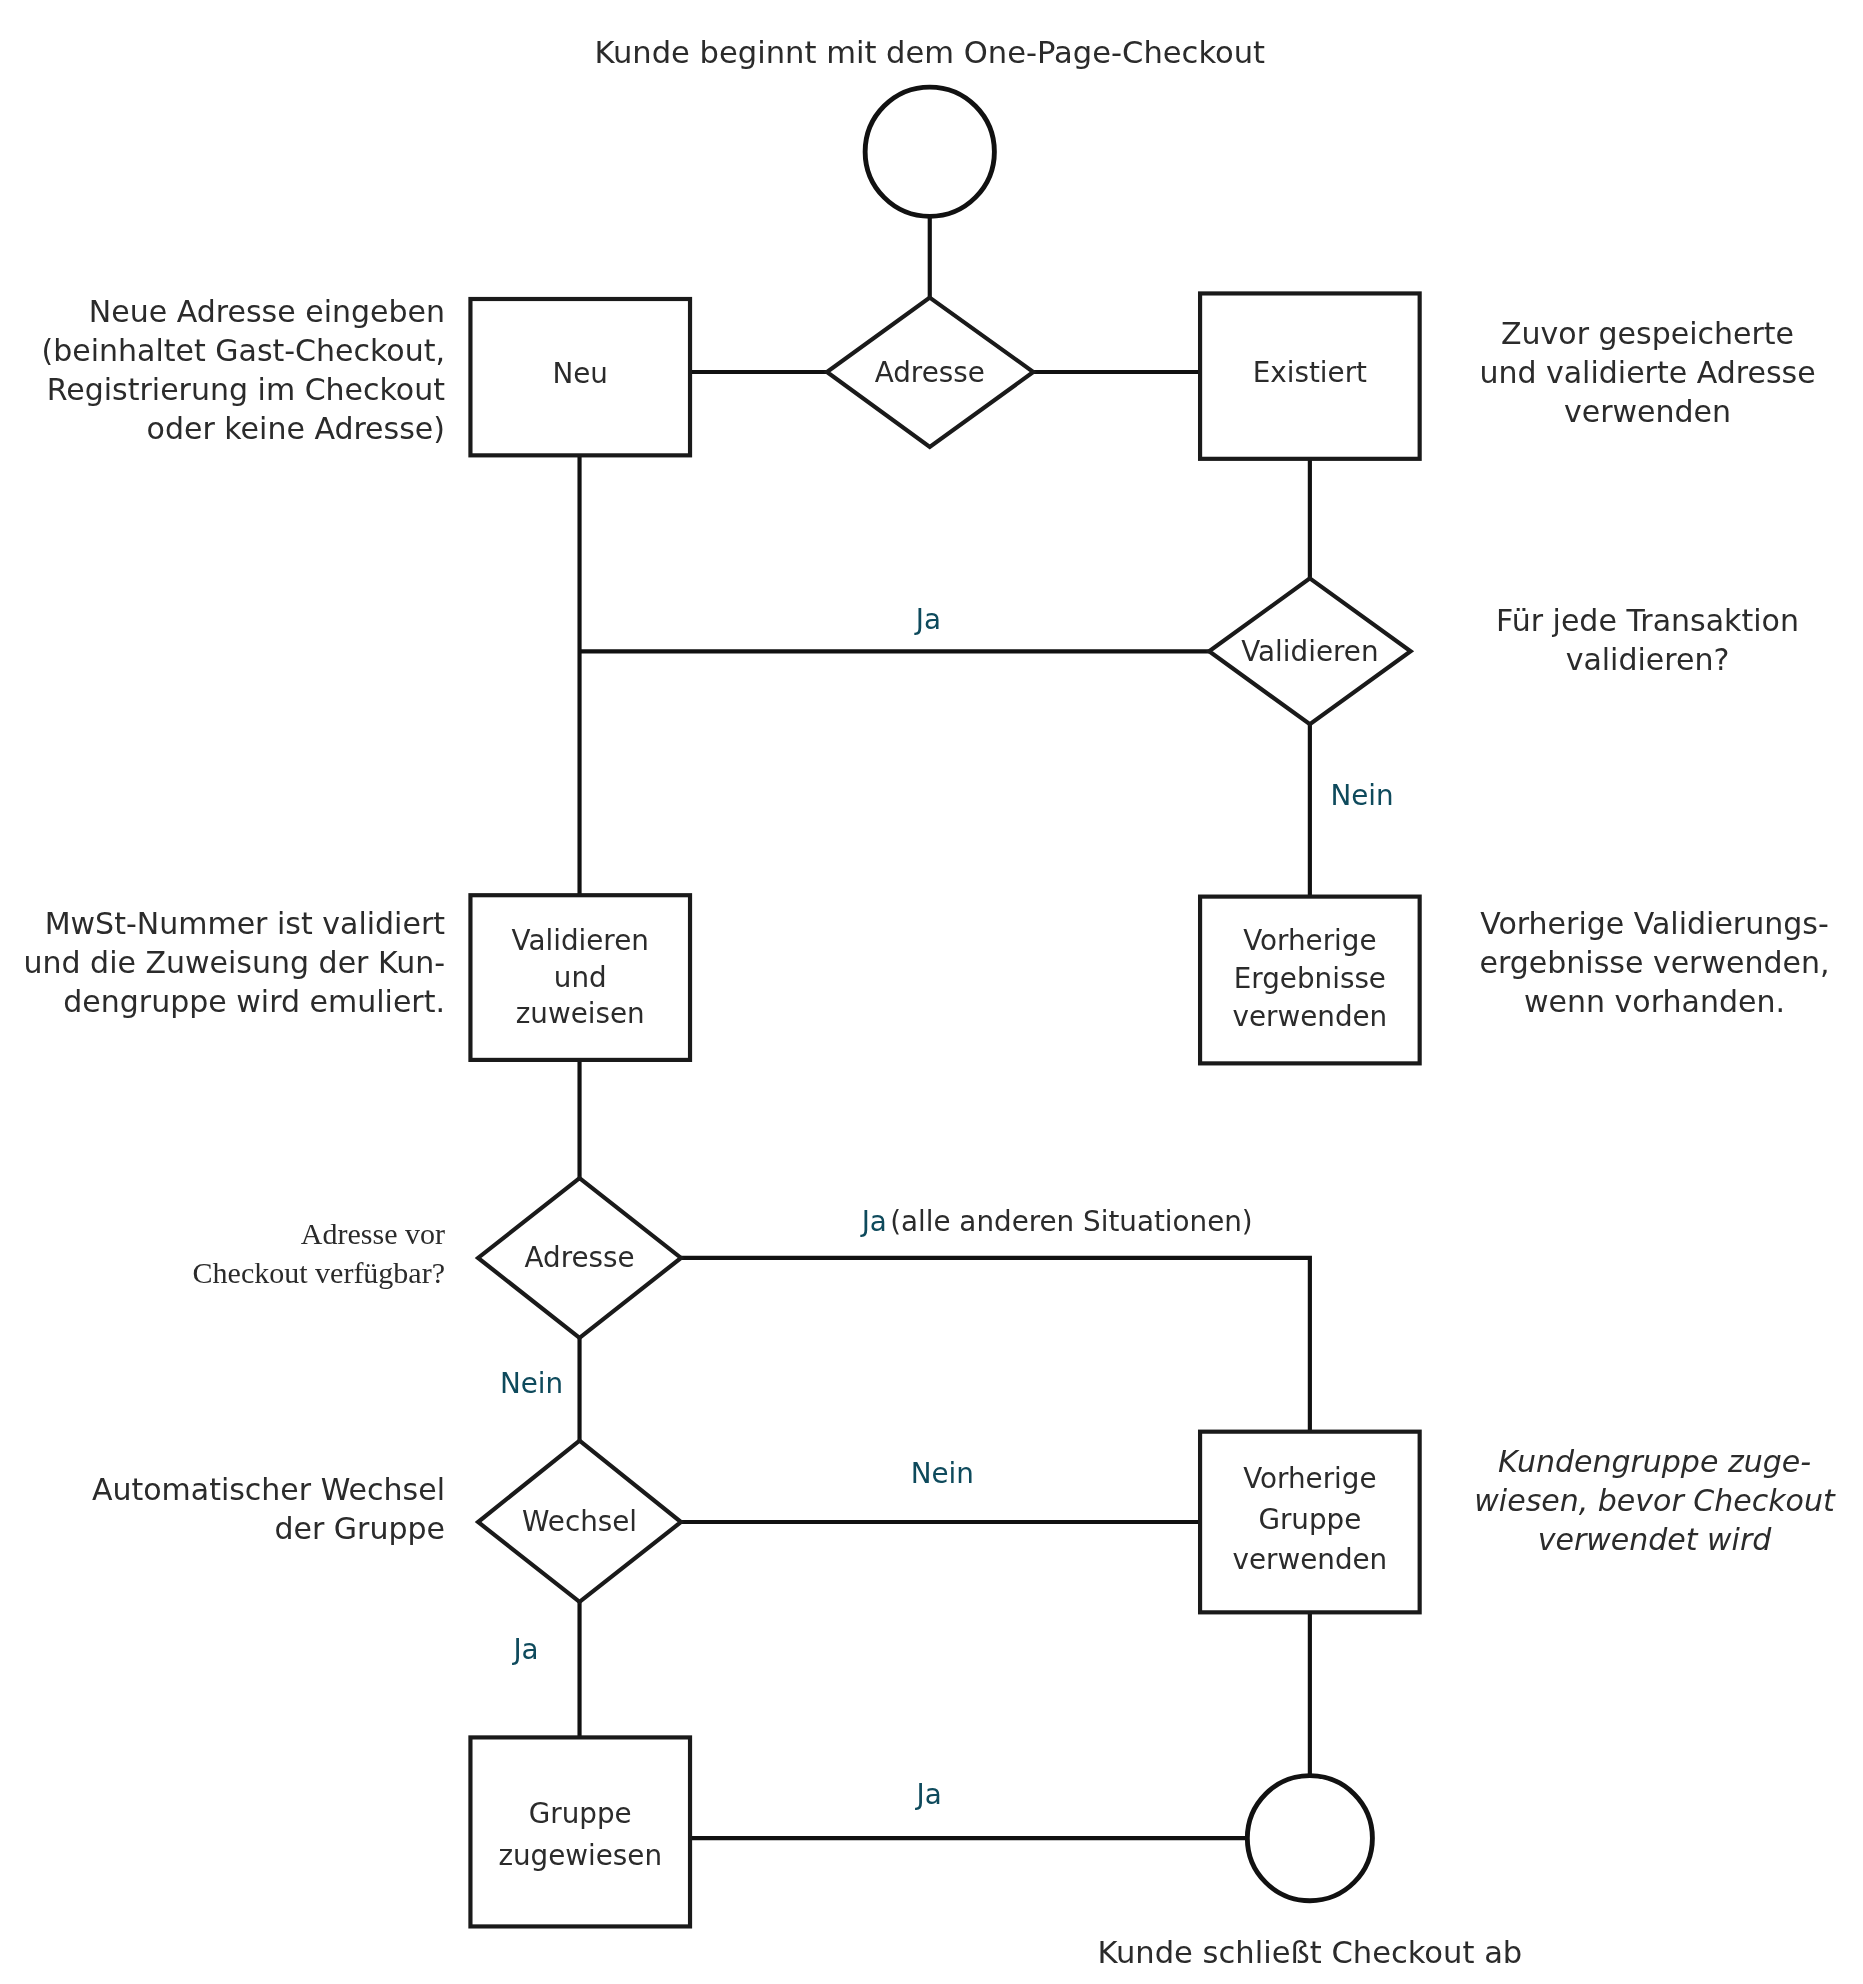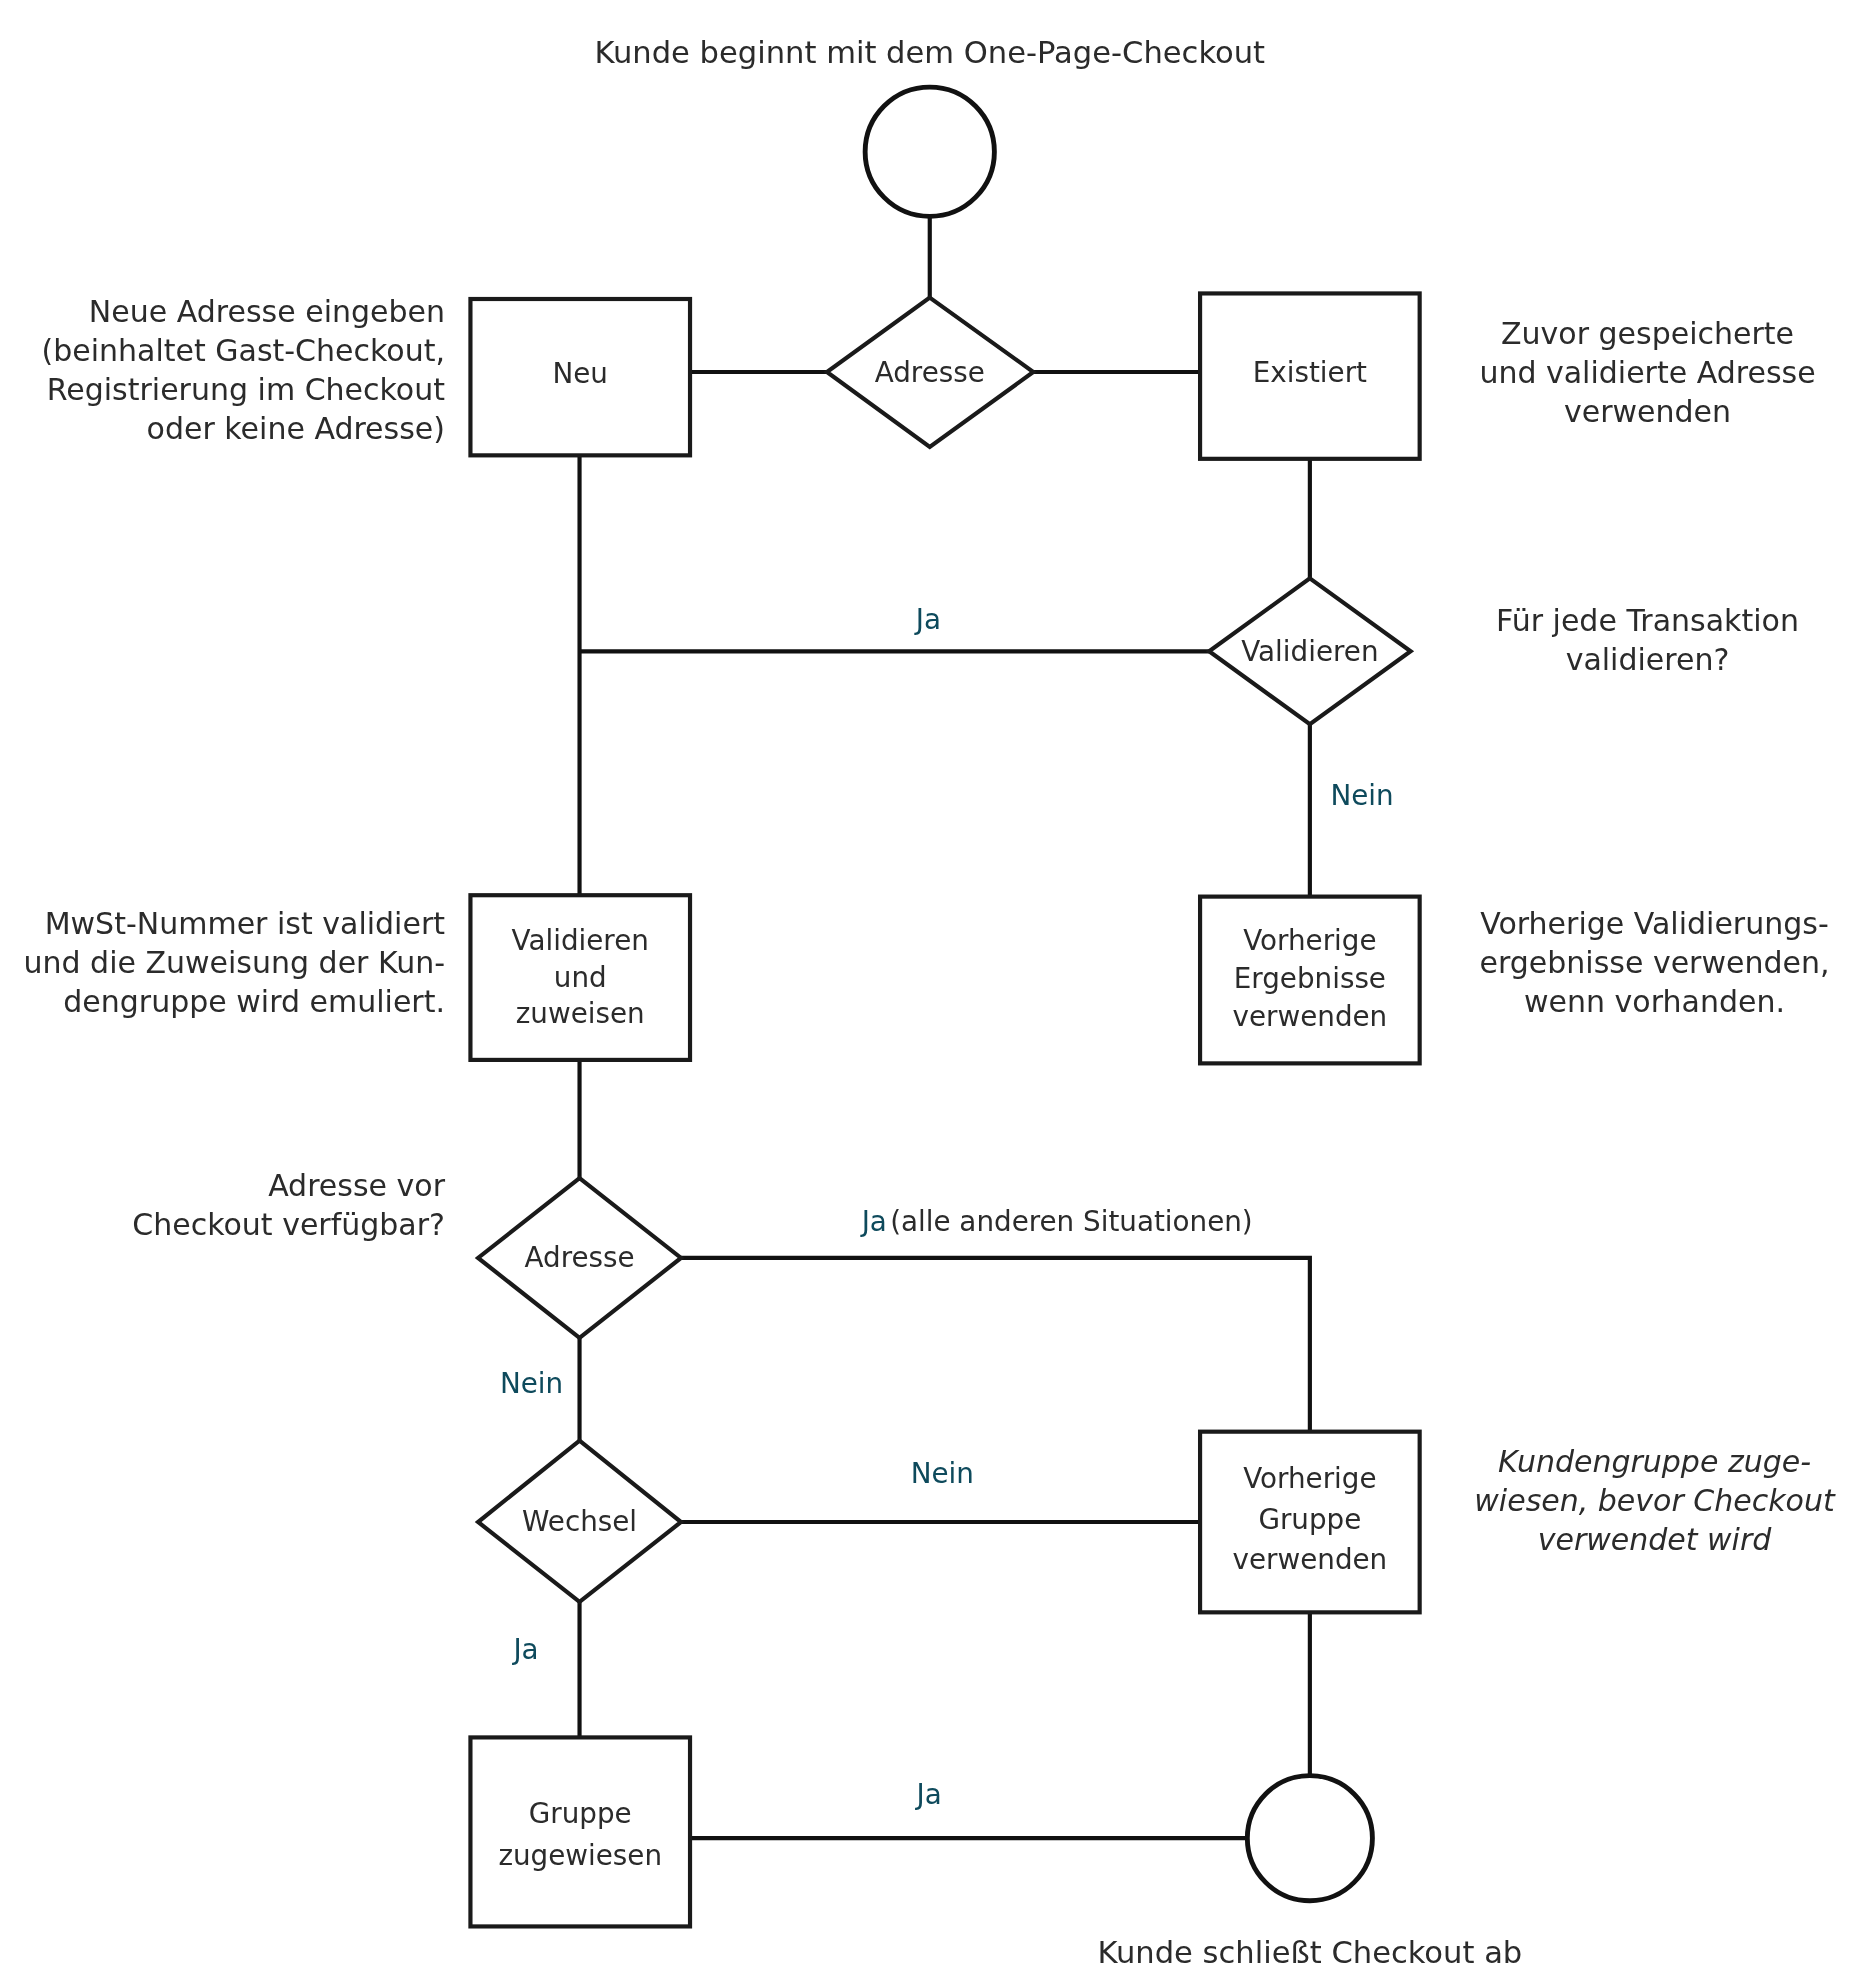--- a/index.html
+++ b/index.html
@@ -196,23 +196,25 @@
 validieren?</div>
 
   <div class="note-block note-left" style="left:14px; top:904px; width:431px;">MwSt-Nummer ist validiert
 und die Zuweisung der Kun-
 dengruppe wird emuliert.</div>
 
   <div class="note-block note-right" style="left:1453px; top:904px; width:403px;">Vorherige Validierungs-
 ergebnisse verwenden,
 wenn vorhanden.</div>
 
-  <div class="note-block note-left" style="left:42px; top:1166px; width:403px;">Adresse vor
+  <div class="note-block note-left" style="left:42px; top:1214px; width:403px;font-family:Liberation Serif, serif;">Adresse vor
 Checkout verfügbar?</div>
 
+  <div class="note-block note-left" style="left:42px; top:1470px; width:403px;">Automatischer Wechsel
+der Gruppe</div>
 
   <div class="note-block note-right" style="left:1453px; top:1442px; width:403px;font-style:italic;">Kundengruppe zuge-
 wiesen, bevor Checkout
 verwendet wird</div>
 
 
 </div>
 
 
 </body></html>

